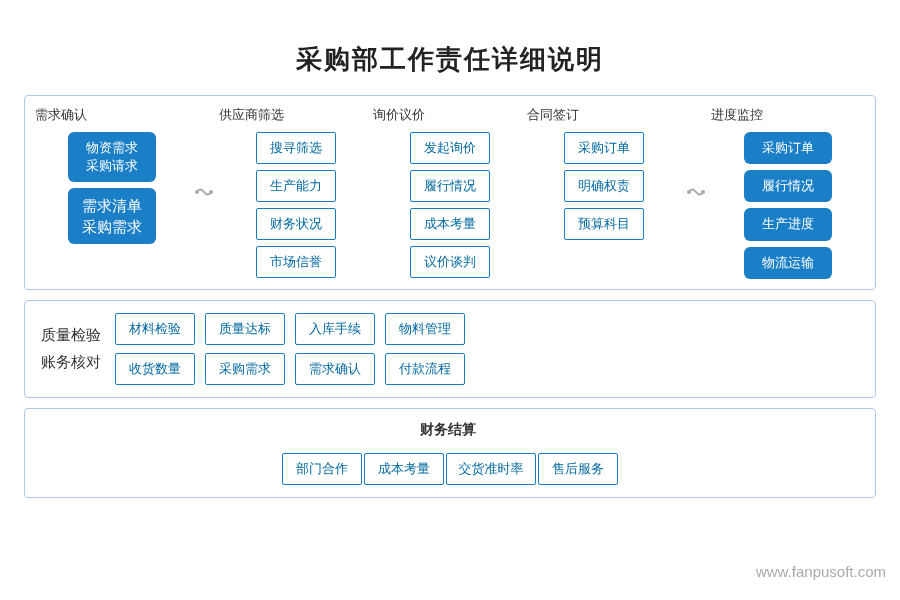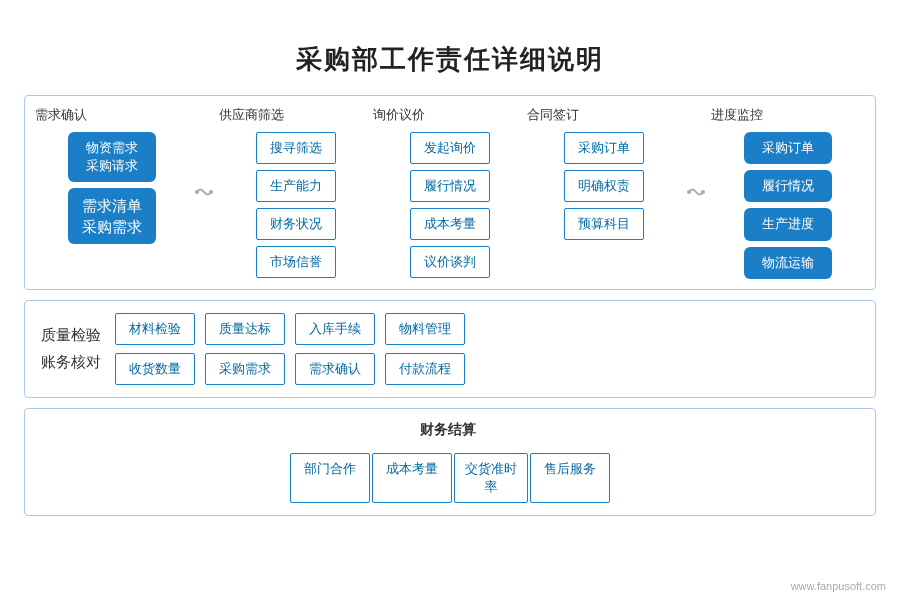--- a/index.html
+++ b/index.html
@@ -155,23 +155,23 @@
 
     .bot-boxes {
       display: flex;
       flex-direction: row;
       gap: 2px;
       flex-wrap: wrap;
     }
 
     .watermark {
       position: absolute;
-      bottom: 8px;
+      bottom: 20px;
       right: 14px;
-      font-size: 11px;
+      font-size: 15px;
       color: #aaa;
     }
 
     .top-cols-wrapper {
       display: flex;
       flex-direction: row;
       width: 100%;
       align-items: flex-start;
     }
   </style>
@@ -273,19 +273,19 @@
         <div class="outline-box">付款流程</div>
       </div>
     </div>
   </div>
 
   <div class="bot-section">
     <div class="bot-label">财务结算</div>
     <div class="bot-boxes">
       <div class="outline-box">部门合作</div>
       <div class="outline-box">成本考量</div>
-      <div class="outline-box" style="width:74px;">交货准时率</div>
+      <div class="outline-box" style="width:90px;">交货准时率</div>
       <div class="outline-box">售后服务</div>
     </div>
   </div>
 
   <div class="watermark">www.fanpusoft.com</div>
 </div>
 
 </body></html>

